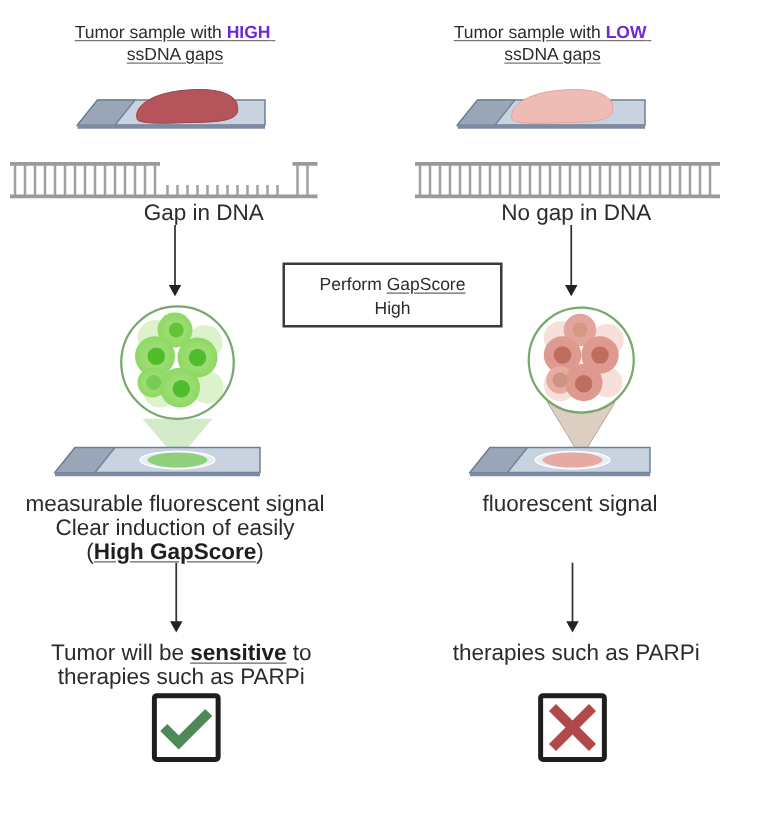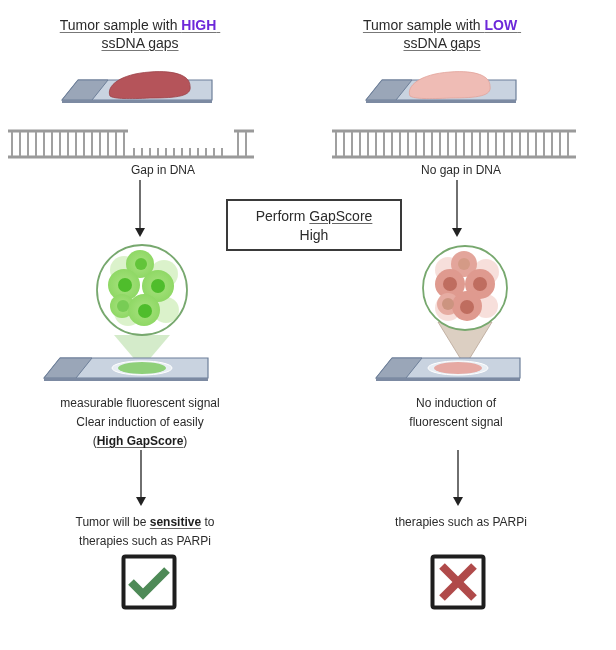--- a/index.html
+++ b/index.html
@@ -2,25 +2,25 @@
 <html><head>
 <meta charset="utf-8">
 <style>
   html, body { margin: 0; padding: 0; background: #ffffff; }
   body { width: 616px; height: 650px; position: relative; overflow: hidden;
          font-family: "Liberation Sans", sans-serif; color: #2b2b2b; }
   .abs { position: absolute; }
   .title { font-size: 14px; line-height: 18px; text-align: center; color: #2b2b2b; }
   .title .u { text-decoration: underline; text-decoration-color: #777; text-underline-offset: 2px; }
   .title b { font-weight: bold; color: #6d28d9; }
-  .label { font-size: 12px; line-height: 19px; text-align: center; color: #2b2b2b; }
+  .label { font-size: 18px; line-height: 19px; text-align: center; color: #2b2b2b; }
   .label b { font-weight: bold; color: #1e1e1e; }
   .label .ub { text-decoration: underline; text-decoration-color: #666; text-underline-offset: 2px; margin-top: 11px; }
   .assay-box { border: 2px solid #3a3a3a; background: #fff; text-align: center;
-               font-size: 14px; line-height: 19px; color: #2b2b2b; box-sizing: border-box; padding-top: 6px; }
+               font-size: 14px; line-height: 19px; color: #2b2b2b; box-sizing: border-box; padding-top: 6px; margin-top: 11px; }
   .assay-box .u { text-decoration: underline; text-decoration-color: #666; text-underline-offset: 2px; }
   svg { display: block; }
 </style>
 </head>
 <body>
 
 <div class="abs title" style="left:30px; top:16px; width:220px;">
   <div><span class="u"><span>Tumor sample with </span><b>HIGH</b>&nbsp;</span></div>
   <div><span class="u">ssDNA gaps</span></div>
 </div>
@@ -203,21 +203,20 @@
   <ellipse cx="86" cy="18" rx="24" ry="6" fill="#e6a9a3"></ellipse>
 </svg>
 
 <div class="abs label" style="left:20px; top:394px; width:240px;">
   <div>measurable fluorescent signal</div>
   <div>Clear induction of easily</div>
   <div><span>(</span><b class="ub">High GapScore</b><span>)</span></div>
 </div>
 
 <div class="abs label" style="left:356px; top:394px; width:200px;">
-  <div>No induction of</div>
   <div>fluorescent signal</div>
 </div>
 
 <svg class="abs" style="left:135px; top:450px;" width="12" height="58" viewBox="0 0 12 58">
   <line x1="6" y1="0" x2="6" y2="48" stroke="#333" stroke-width="1.4"></line>
   <polygon points="1,47 11,47 6,56" fill="#222"></polygon>
 </svg>
 <svg class="abs" style="left:452px; top:450px;" width="12" height="58" viewBox="0 0 12 58">
   <line x1="6" y1="0" x2="6" y2="48" stroke="#333" stroke-width="1.4"></line>
   <polygon points="1,47 11,47 6,56" fill="#222"></polygon>

